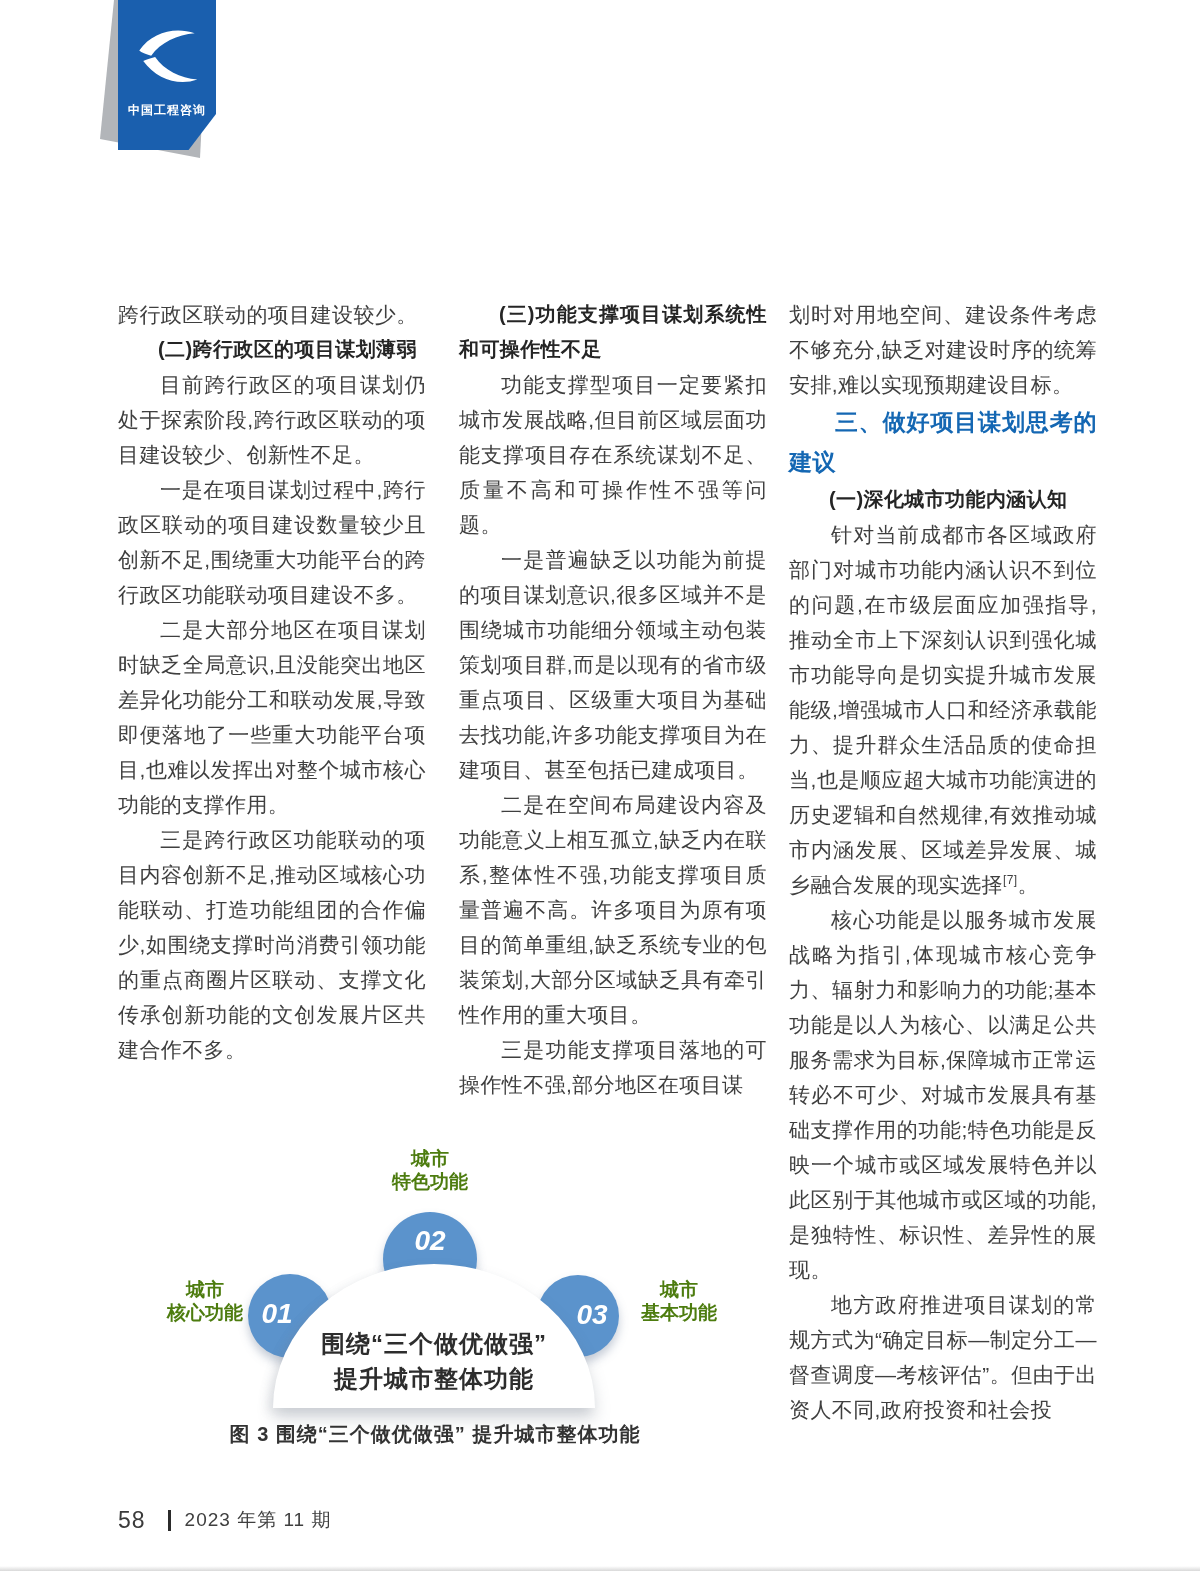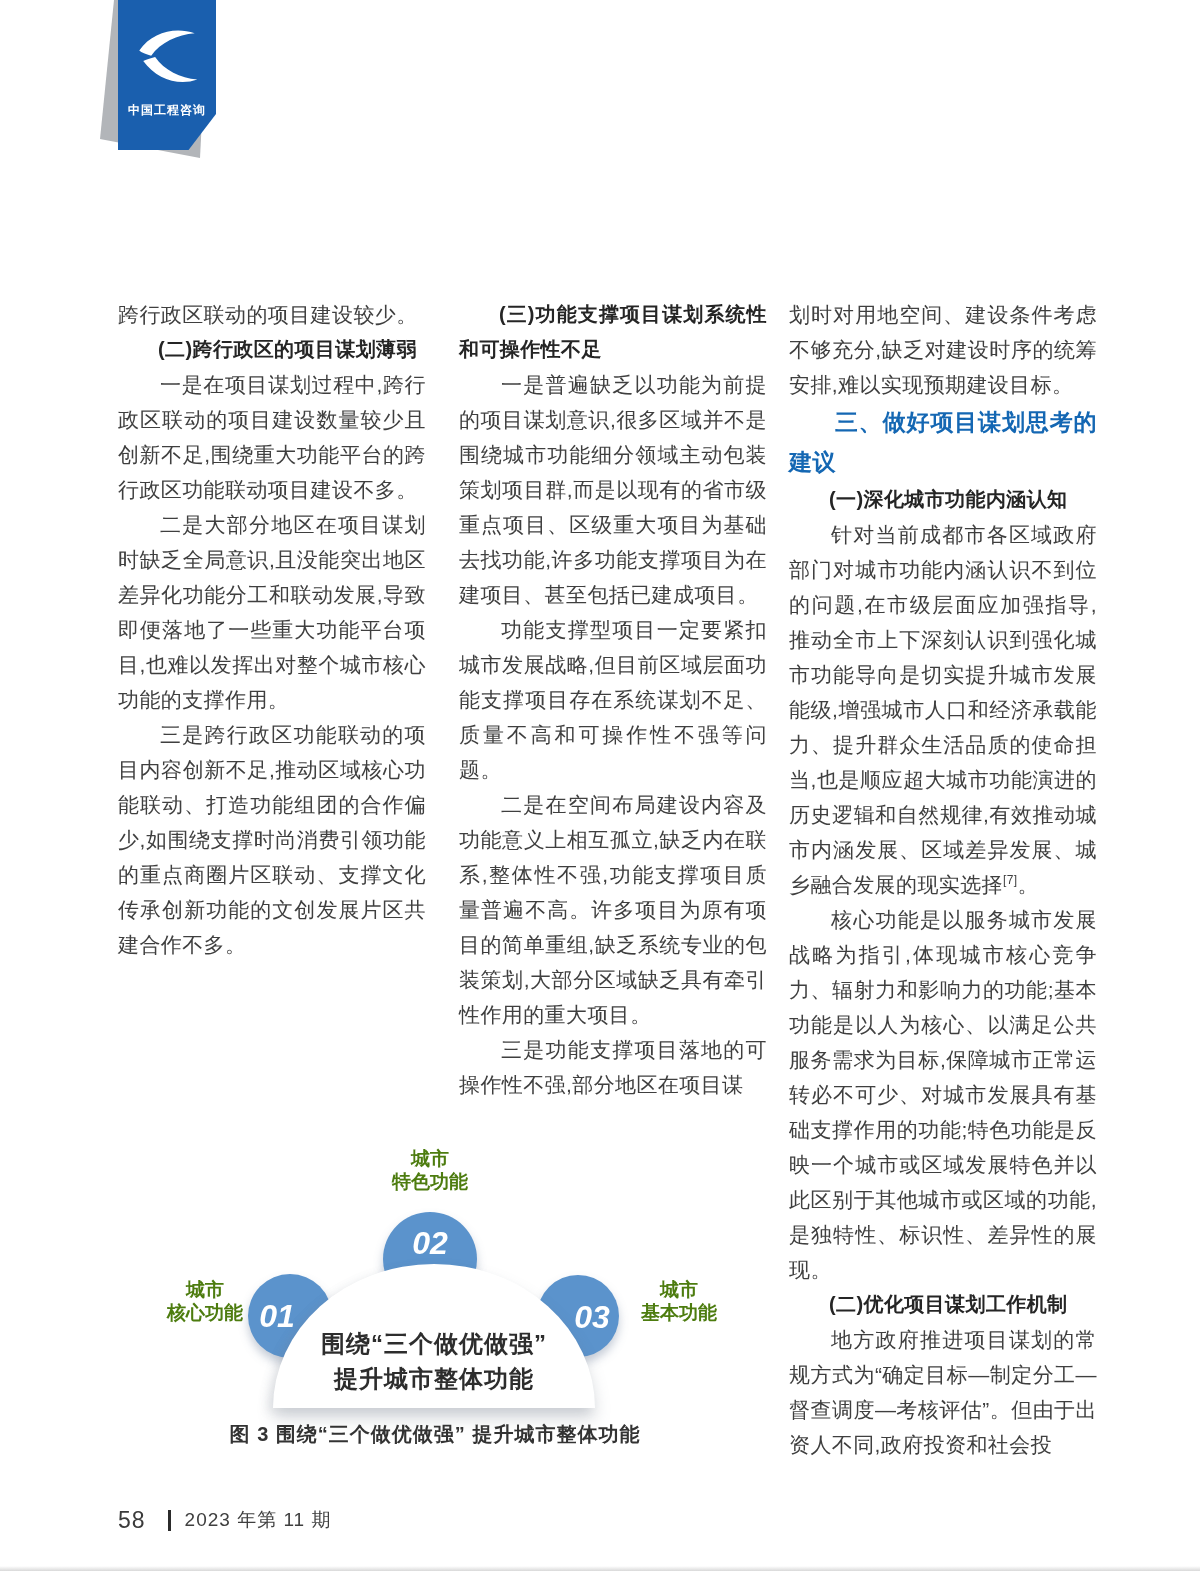--- a/index.html
+++ b/index.html
@@ -35,21 +35,21 @@
     font-weight:bold;color:#4d7c0f;}
   .fig-label-top{left:230px;top:2px;width:100px;}
   .fig-label-left{left:0px;top:133px;width:110px;}
   .fig-label-right{left:474px;top:133px;width:110px;}
   .fig-circle{position:absolute;border-radius:50%;background:#5b93cc;
     box-shadow:0 6px 10px rgba(90,110,140,0.35);}
   .fig-c1{left:98px;top:129px;width:84px;height:84px;}
   .fig-c2{left:233px;top:67px;width:94px;height:94px;}
   .fig-c3{left:387px;top:130px;width:82px;height:82px;}
   .fig-num{position:absolute;color:#ffffff;font-weight:bold;font-style:italic;
-    font-size:32px;text-align:center;}
+    font-size:28px;text-align:center;}
   .fig-num1{left:0;top:24px;width:58px;}
   .fig-num2{left:0;top:13px;width:94px;}
   .fig-num3{left:28px;top:24px;width:54px;}
   .fig-dome{position:absolute;left:123px;top:119px;width:322px;height:144px;background:#ffffff;
     border-radius:161px 161px 0 0 / 144px 144px 0 0;
     box-shadow:0 10px 16px rgba(100,110,125,0.28), -6px 4px 10px rgba(120,130,145,0.12);}
   .fig-dome-text{position:absolute;left:0;top:62px;width:100%;text-align:center;
     font-size:24px;line-height:35px;font-weight:bold;color:#2d2d2d;letter-spacing:1px;}
   .fig-caption{position:absolute;left:0;top:276px;width:100%;text-align:center;
     font-size:20px;font-weight:bold;color:#333333;letter-spacing:1px;}
@@ -73,40 +73,40 @@
         <path d="M8,40 C28,12 62,4 92,14 C66,16 40,28 26,48 C18,45 11,43 8,40 Z" fill="#ffffff"></path>
         <path d="M14,56 C34,84 68,94 96,84 C70,82 46,70 32,50 C25,52 18,54 14,56 Z" fill="#ffffff"></path>
       </svg>
       <div class="logo-text">中国工程咨询</div>
     </div>
   </div>
 
   <div class="col col1">
     <p class="cont">跨行政区联动的项目建设较少。</p>
     <p class="subhead">(二)跨行政区的项目谋划薄弱</p>
+    <p>目前跨行政区的项目谋划仍处于探索阶段,跨行政区联动的项目建设较少、创新性不足。</p>
     <p>一是在项目谋划过程中,跨行政区联动的项目建设数量较少且创新不足,围绕重大功能平台的跨行政区功能联动项目建设不多。</p>
     <p>二是大部分地区在项目谋划时缺乏全局意识,且没能突出地区差异化功能分工和联动发展,导致即便落地了一些重大功能平台项目,也难以发挥出对整个城市核心功能的支撑作用。</p>
     <p>三是跨行政区功能联动的项目内容创新不足,推动区域核心功能联动、打造功能组团的合作偏少,如围绕支撑时尚消费引领功能的重点商圈片区联动、支撑文化传承创新功能的文创发展片区共建合作不多。</p>
   </div>
 
   <div class="col col2">
     <p class="subhead" style="margin-top:0;">(三)功能支撑项目谋划系统性和可操作性不足</p>
+    <p>功能支撑型项目一定要紧扣城市发展战略,但目前区域层面功能支撑项目存在系统谋划不足、质量不高和可操作性不强等问题。</p>
     <p>一是普遍缺乏以功能为前提的项目谋划意识,很多区域并不是围绕城市功能细分领域主动包装策划项目群,而是以现有的省市级重点项目、区级重大项目为基础去找功能,许多功能支撑项目为在建项目、甚至包括已建成项目。</p>
-    <p>功能支撑型项目一定要紧扣城市发展战略,但目前区域层面功能支撑项目存在系统谋划不足、质量不高和可操作性不强等问题。</p>
     <p>二是在空间布局建设内容及功能意义上相互孤立,缺乏内在联系,整体性不强,功能支撑项目质量普遍不高。许多项目为原有项目的简单重组,缺乏系统专业的包装策划,大部分区域缺乏具有牵引性作用的重大项目。</p>
     <p>三是功能支撑项目落地的可操作性不强,部分地区在项目谋</p>
   </div>
 
   <div class="col col3">
     <p class="cont">划时对用地空间、建设条件考虑不够充分,缺乏对建设时序的统筹安排,难以实现预期建设目标。</p>
     <p class="mainhead">三、做好项目谋划思考的建议</p>
     <p class="subhead">(一)深化城市功能内涵认知</p>
     <p><span>针对当前成都市各区域政府部门对城市功能内涵认识不到位的问题,在市级层面应加强指导,推动全市上下深刻认识到强化城市功能导向是切实提升城市发展能级,增强城市人口和经济承载能力、提升群众生活品质的使命担当,也是顺应超大城市功能演进的历史逻辑和自然规律,有效推动城市内涵发展、区域差异发展、城乡融合发展的现实选择</span><sup>[7]</sup><span>。</span></p>
     <p>核心功能是以服务城市发展战略为指引,体现城市核心竞争力、辐射力和影响力的功能;基本功能是以人为核心、以满足公共服务需求为目标,保障城市正常运转必不可少、对城市发展具有基础支撑作用的功能;特色功能是反映一个城市或区域发展特色并以此区别于其他城市或区域的功能,是独特性、标识性、差异性的展现。</p>
-    <p class="subhead">(二)优化项目谋划工作机制</p>
     <p>地方政府推进项目谋划的常规方式为“确定目标—制定分工—督查调度—考核评估”。但由于出资人不同,政府投资和社会投</p>
   </div>
 
   <div class="figure">
     <div class="fig-label fig-label-top">
       <div>城市</div>
       <div>特色功能</div>
     </div>
     <div class="fig-label fig-label-left">
       <div>城市</div>

